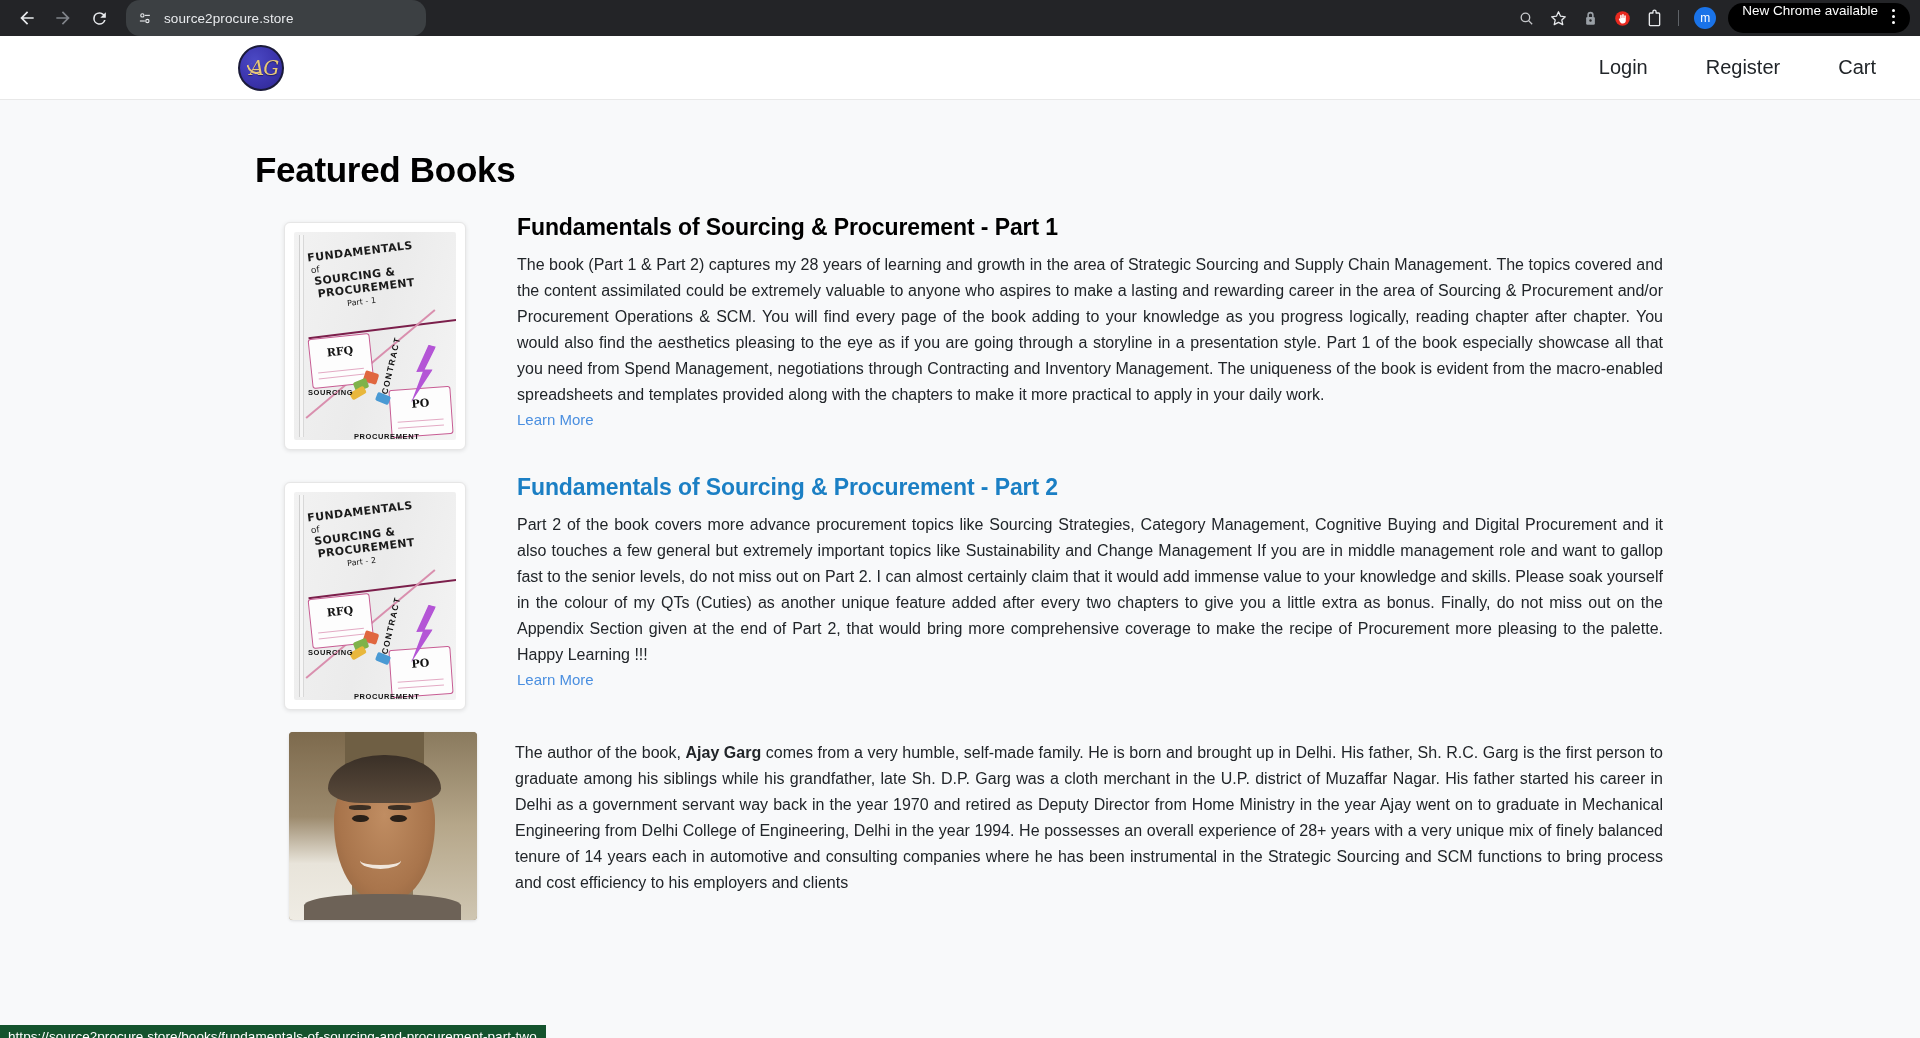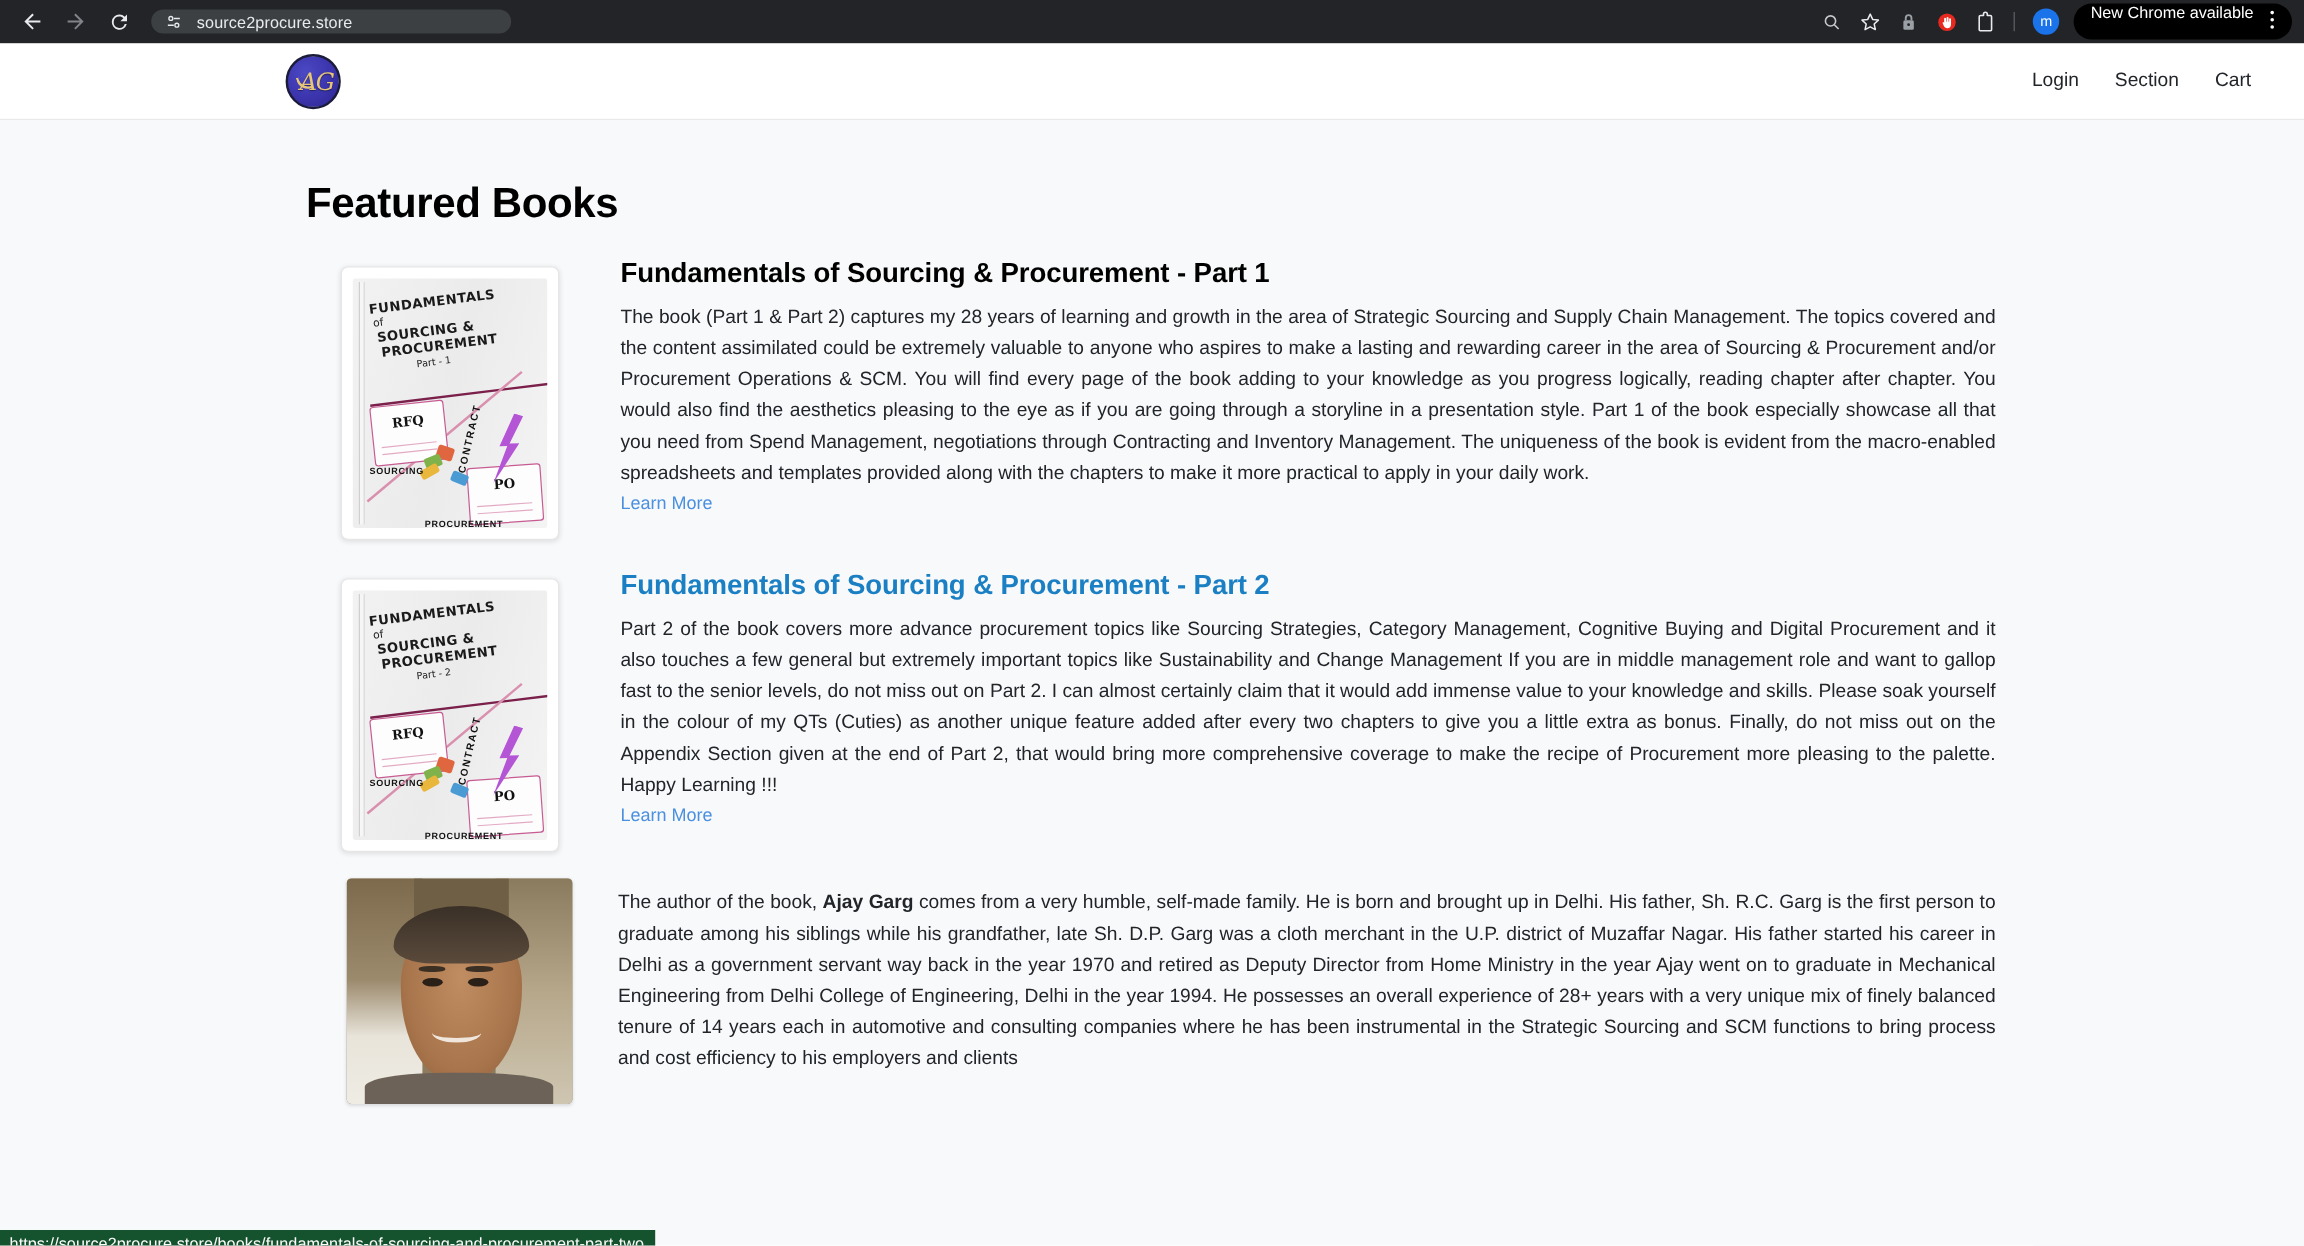--- a/index.html
+++ b/index.html
@@ -20,21 +20,21 @@
   }
   .nav-btns { display: flex; align-items: center; gap: 2px; }
   .nav-btn {
     width: 34px; height: 34px; border-radius: 50%;
     display: flex; align-items: center; justify-content: center;
     cursor: pointer;
   }
   .nav-btn svg { display: block; }
   .omnibox {
     margin-left: 10px;
-    height: 20px;
+    height: 36px;
     background: #3c4043;
     border-radius: 14px;
     display: flex; align-items: center;
     padding: 0 12px 0 8px;
     min-width: 300px;
     flex: 0 0 auto;
     cursor: text;
   }
   .site-info-icon {
     width: 22px; height: 22px;
@@ -120,23 +120,24 @@
     border-bottom: 2px solid #e8c877;
     border-radius: 0 0 0 10px;
     transform: rotate(-18deg);
   }
   .site-nav {
     margin-left: auto;
     display: flex; align-items: center; gap: 30px;
   }
   .site-nav a {
     color: #212529;
-    font-size: 16px;
+    font-size: 20px;
     text-decoration: none;
     cursor: pointer;
+    margin-left: 28px;
   }
 
   
   .page {
     background: #f8f9fa;
     height: calc(1038px - 36px - 53px);
     overflow: hidden;
     position: relative;
   }
   .container {
@@ -449,21 +450,21 @@
   </div>
 </div>
 
 <div class="site-header">
   <div class="brand">
     <span class="brand-swoosh"></span>
     <span class="brand-text">AG</span>
   </div>
   <nav class="site-nav">
     <a>Login</a>
-    <a>Section</a>
+    <a>Register</a>
     <a>Cart</a>
   </nav>
 </div>
 
 <div class="page">
   <div class="container">
 
     <h2 class="section-title" id="featured-title">Featured Books</h2>
 
     <div class="book-row">

